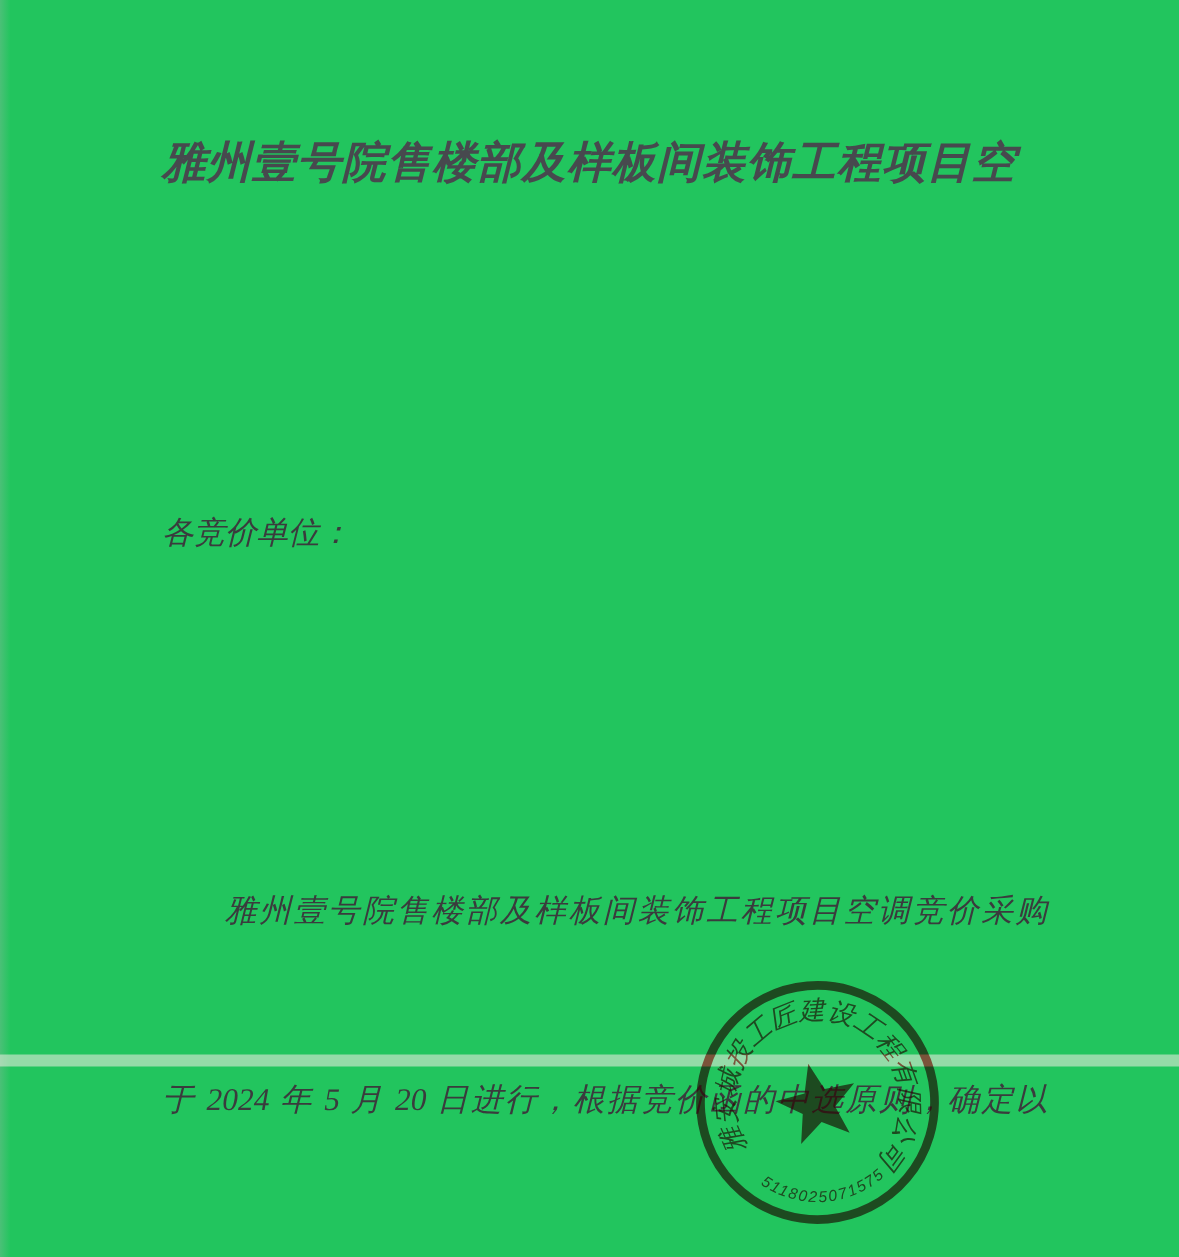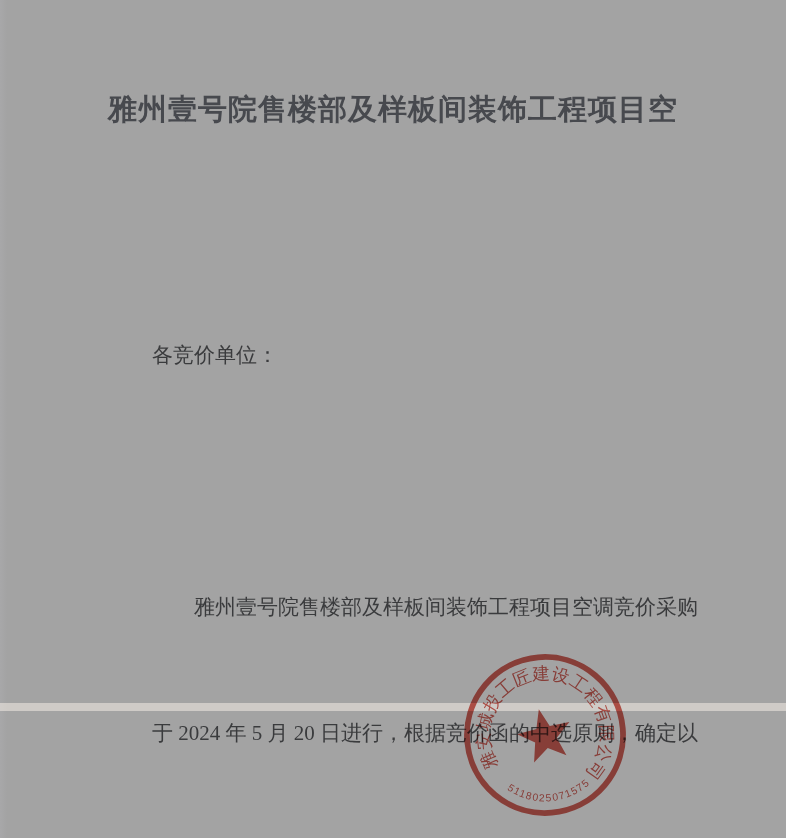--- a/index.html
+++ b/index.html
@@ -1,22 +1,23 @@
 <!DOCTYPE html>
 <html><head>
 <meta charset="utf-8">
 <style>
   html, body { margin: 0; padding: 0; background: #ffffff; }
   .page {
     position: relative;
     width: 786px;
     height: 838px;
-    background: #a3a3a3;
+    background: #22c55e;
     overflow: hidden;
     font-family: "Liberation Serif", "DejaVu Serif", serif;
+    font-style: italic;
   }
   
   .edge-shadow {
     position: absolute; left: 0; top: 0; width: 7px; height: 838px;
     background: linear-gradient(to right, rgba(180,180,185,0.28), rgba(255,255,255,0));
     pointer-events: none;
   }
   .scan-streak {
     position: absolute; left: 0; top: 703px; width: 786px; height: 8px;
     background: #f4ede5; opacity: 0.55; pointer-events: none;
@@ -33,21 +34,21 @@
     white-space: pre-wrap;
   }
   .doc-body {
     margin: 46px 88px 0 108px;
     width: 590px;
     font-size: 21px;
     line-height: 42px;
     color: #3a3b3d;
     white-space: pre-wrap;
   }
-  .bline { text-align: justify; text-align-last: justify; margin-left: 44px; }
+  .bline { text-align: justify; text-align-last: justify; }
   .bline.last { text-align-last: left; }
   .bline.ind { text-indent: 42px; }
   .seal {
     position: absolute;
     left: 462px;
     top: 652px;
     width: 166px;
     height: 166px;
     mix-blend-mode: multiply;
     opacity: 0.9;

